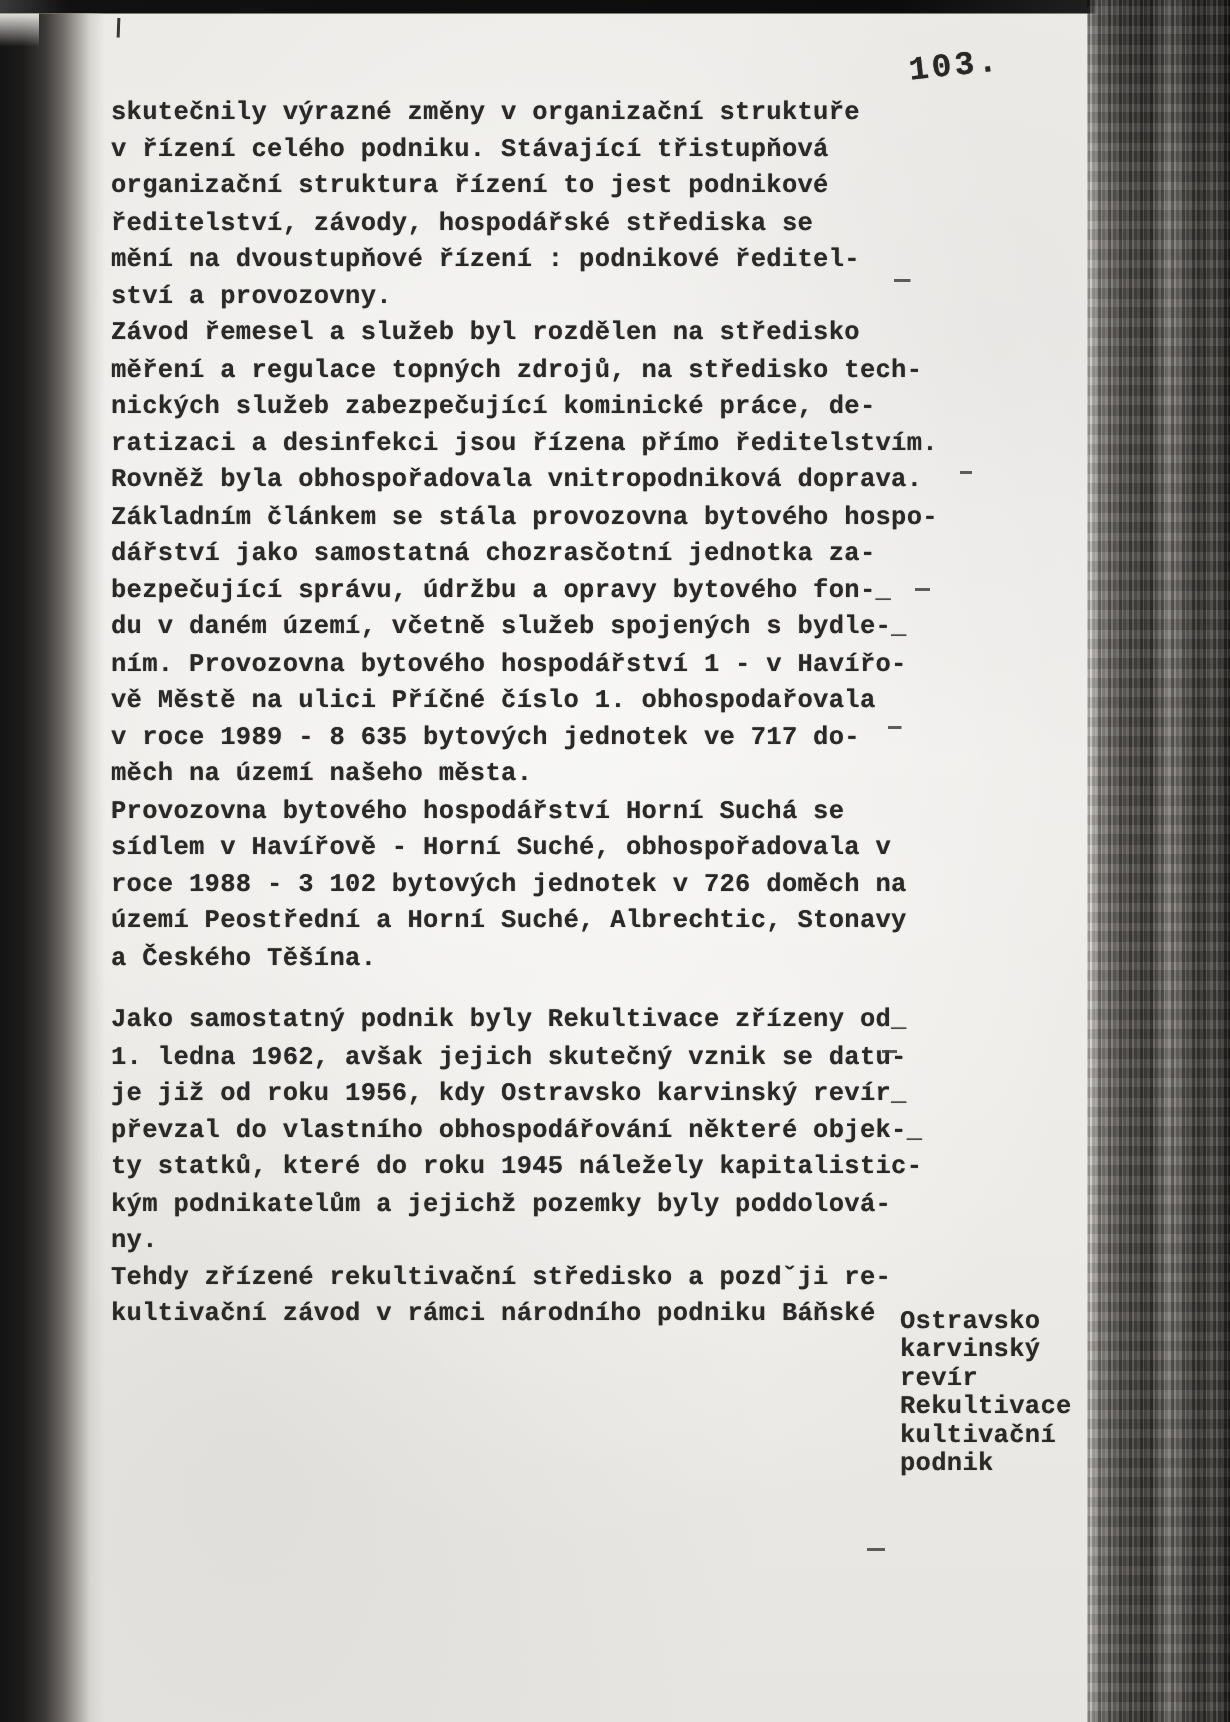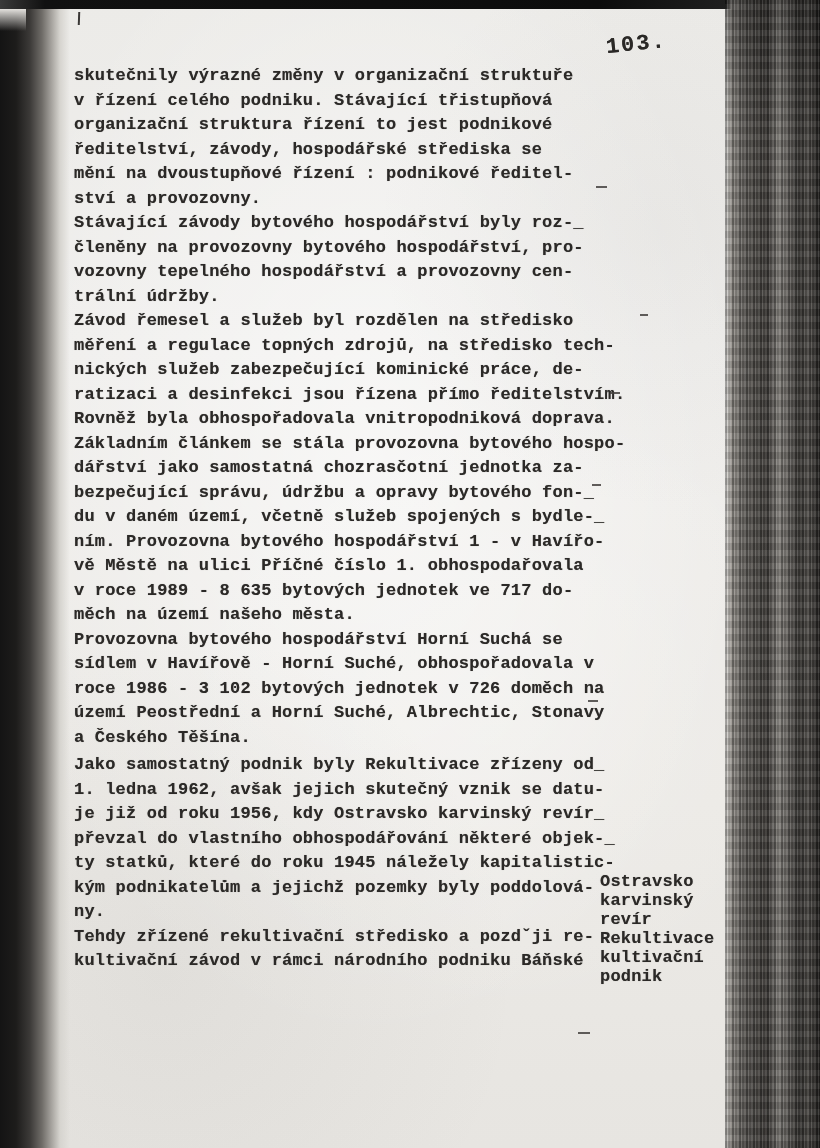--- a/index.html
+++ b/index.html
@@ -91,21 +91,21 @@
     line-height: 24.5px;
     letter-spacing: 0.2px;
     color: #2b2927;
     text-shadow: 0 0 0.7px rgba(43,41,39,0.55);
   }
   .text-col p {
     margin: 0;
     white-space: pre-line;
   }
   .text-col p.gap-before {
-    margin-top: 3px;
+    margin-top: 17px;
   }
   .margin-note {
     position: absolute;
     left: 600px; top: 872px;
     width: 130px;
     font-size: 17px;
     font-weight: 700;
     line-height: 19px;
     letter-spacing: 0.2px;
     color: #2b2927;
@@ -150,40 +150,36 @@
   <div class="pagenum">103.</div>
   <div class="tickmark"></div>
 
   <div class="text-col">
     <p>skutečnily výrazné změny v organizační struktuře
 v řízení celého podniku. Stávající třistupňová
 organizační struktura řízení to jest podnikové
 ředitelství, závody, hospodářské střediska se
 mění na dvoustupňové řízení : podnikové ředitel-
 ství a provozovny.</p>
-    <p>Stávající závody bytového hospodářství byly roz-_
-členěny na provozovny bytového hospodářství, pro-
-vozovny tepelného hospodářství a provozovny cen-
-trální údržby.</p>
     <p>Závod řemesel a služeb byl rozdělen na středisko
 měření a regulace topných zdrojů, na středisko tech-
 nických služeb zabezpečující kominické práce, de-
 ratizaci a desinfekci jsou řízena přímo ředitelstvím.
 Rovněž byla obhospořadovala vnitropodniková doprava.</p>
     <p>Základním článkem se stála provozovna bytového hospo-
 dářství jako samostatná chozrasčotní jednotka za-
 bezpečující správu, údržbu a opravy bytového fon-_
 du v daném území, včetně služeb spojených s bydle-_
 ním. Provozovna bytového hospodářství 1 - v Havířo-
 vě Městě na ulici Příčné číslo 1. obhospodařovala
 v roce 1989 - 8 635 bytových jednotek ve 717 do-
 měch na území našeho města.</p>
     <p>Provozovna bytového hospodářství Horní Suchá se
 sídlem v Havířově - Horní Suché, obhospořadovala v
-roce 1986 - 3 102 bytových jednotek v 726 doměch na
+roce 1988 - 3 102 bytových jednotek v 726 doměch na
 území Peostřední a Horní Suché, Albrechtic, Stonavy
 a Českého Těšína.</p>
     <p class="gap-before">Jako samostatný podnik byly Rekultivace zřízeny od_
 1. ledna 1962, avšak jejich skutečný vznik se datu-
 je již od roku 1956, kdy Ostravsko karvinský revír_
 převzal do vlastního obhospodářování některé objek-_
 ty statků, které do roku 1945 náležely kapitalistic-
 kým podnikatelům a jejichž pozemky byly poddolová-
 ny.</p>
     <p>Tehdy zřízené rekultivační středisko a pozdˇji re-

